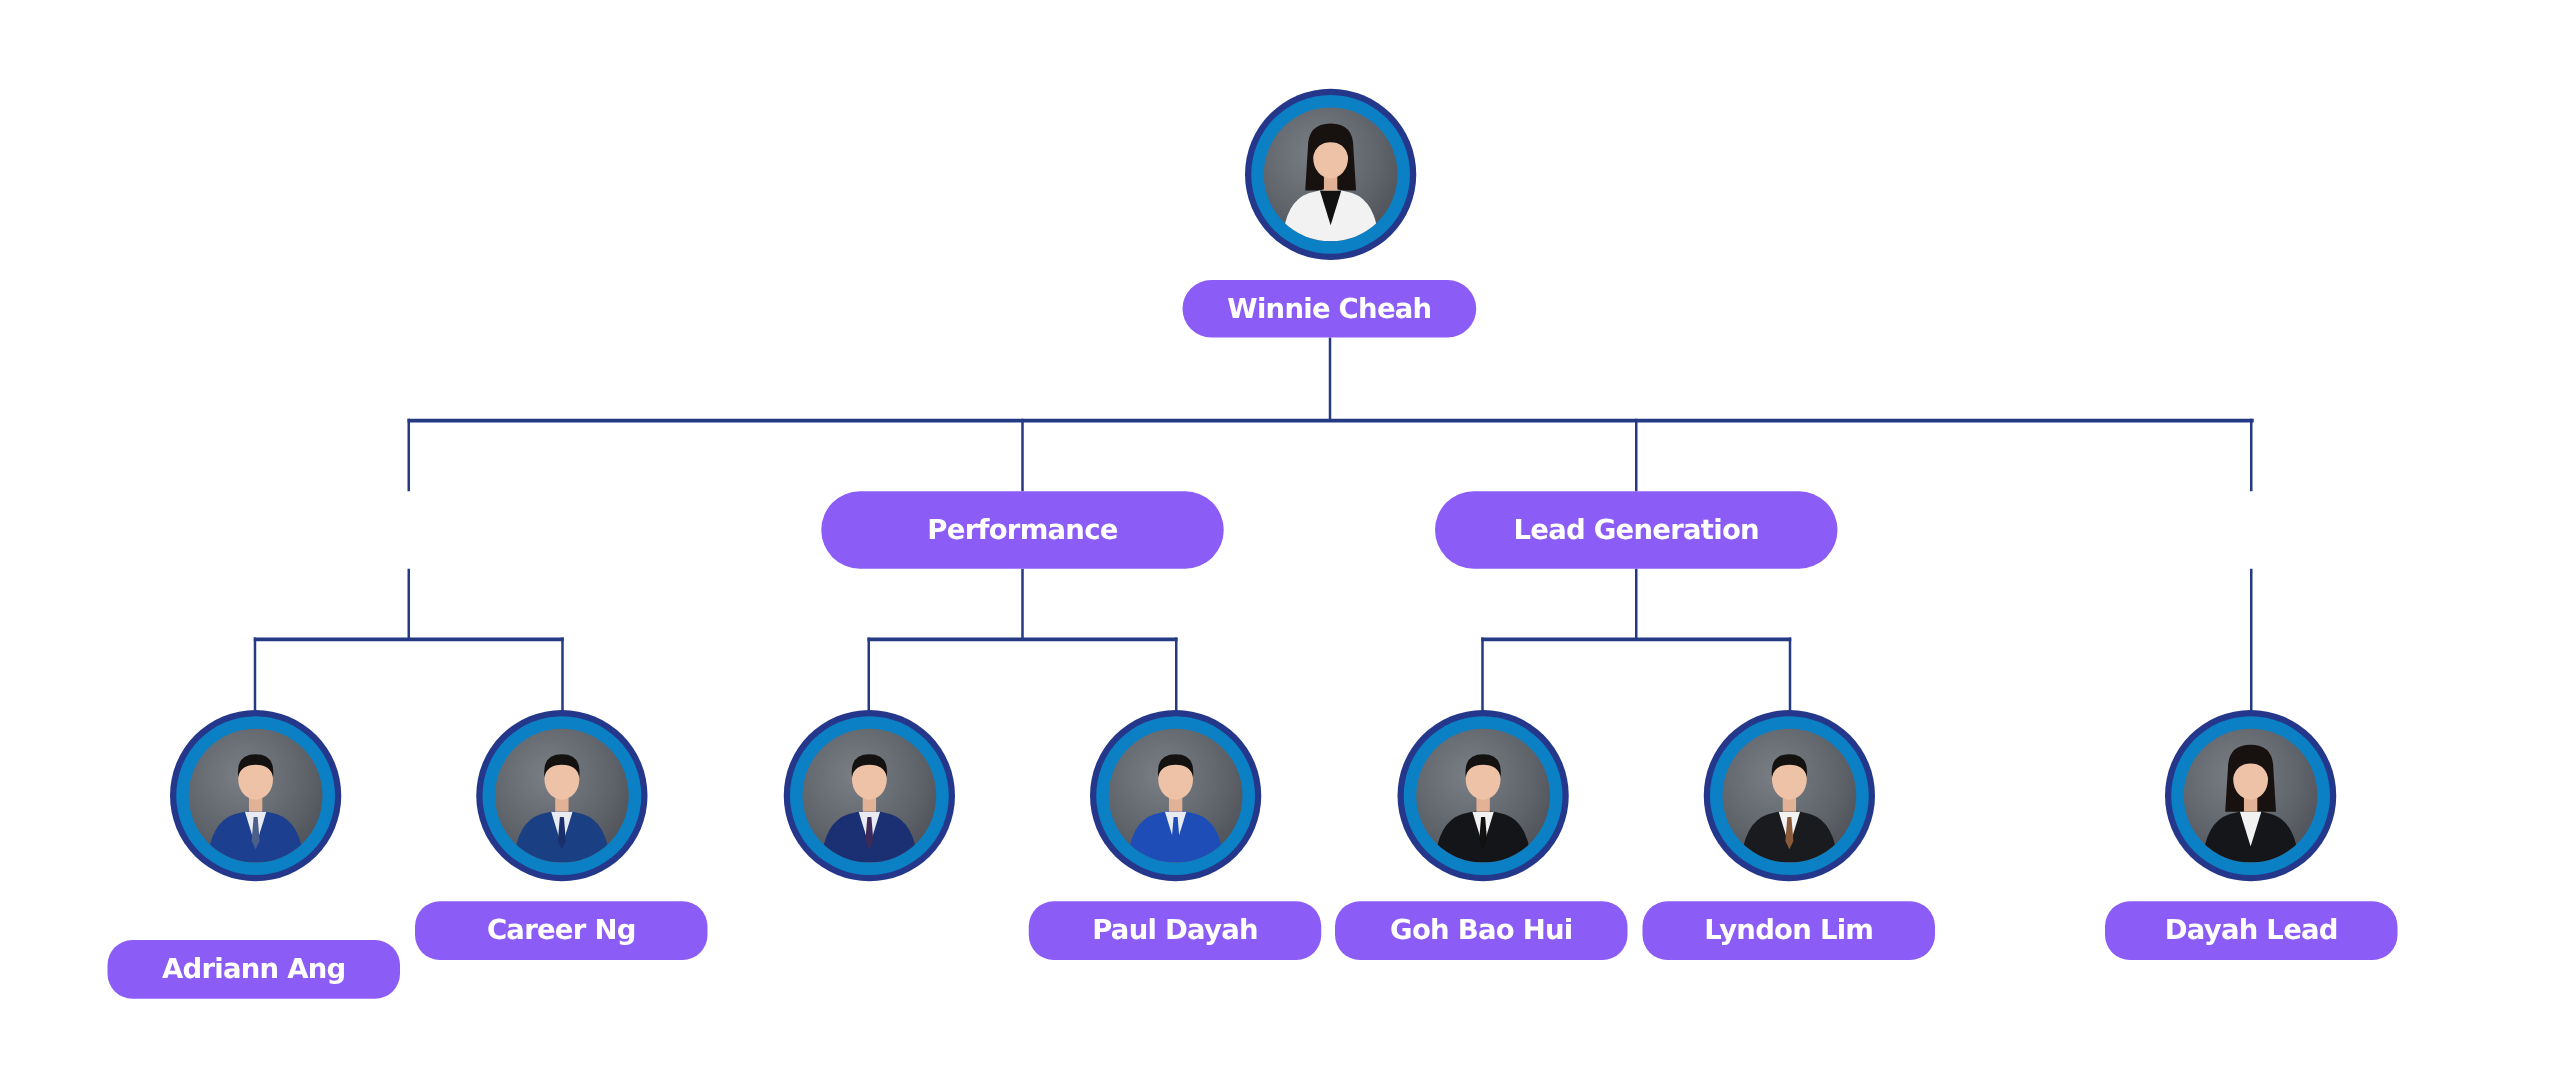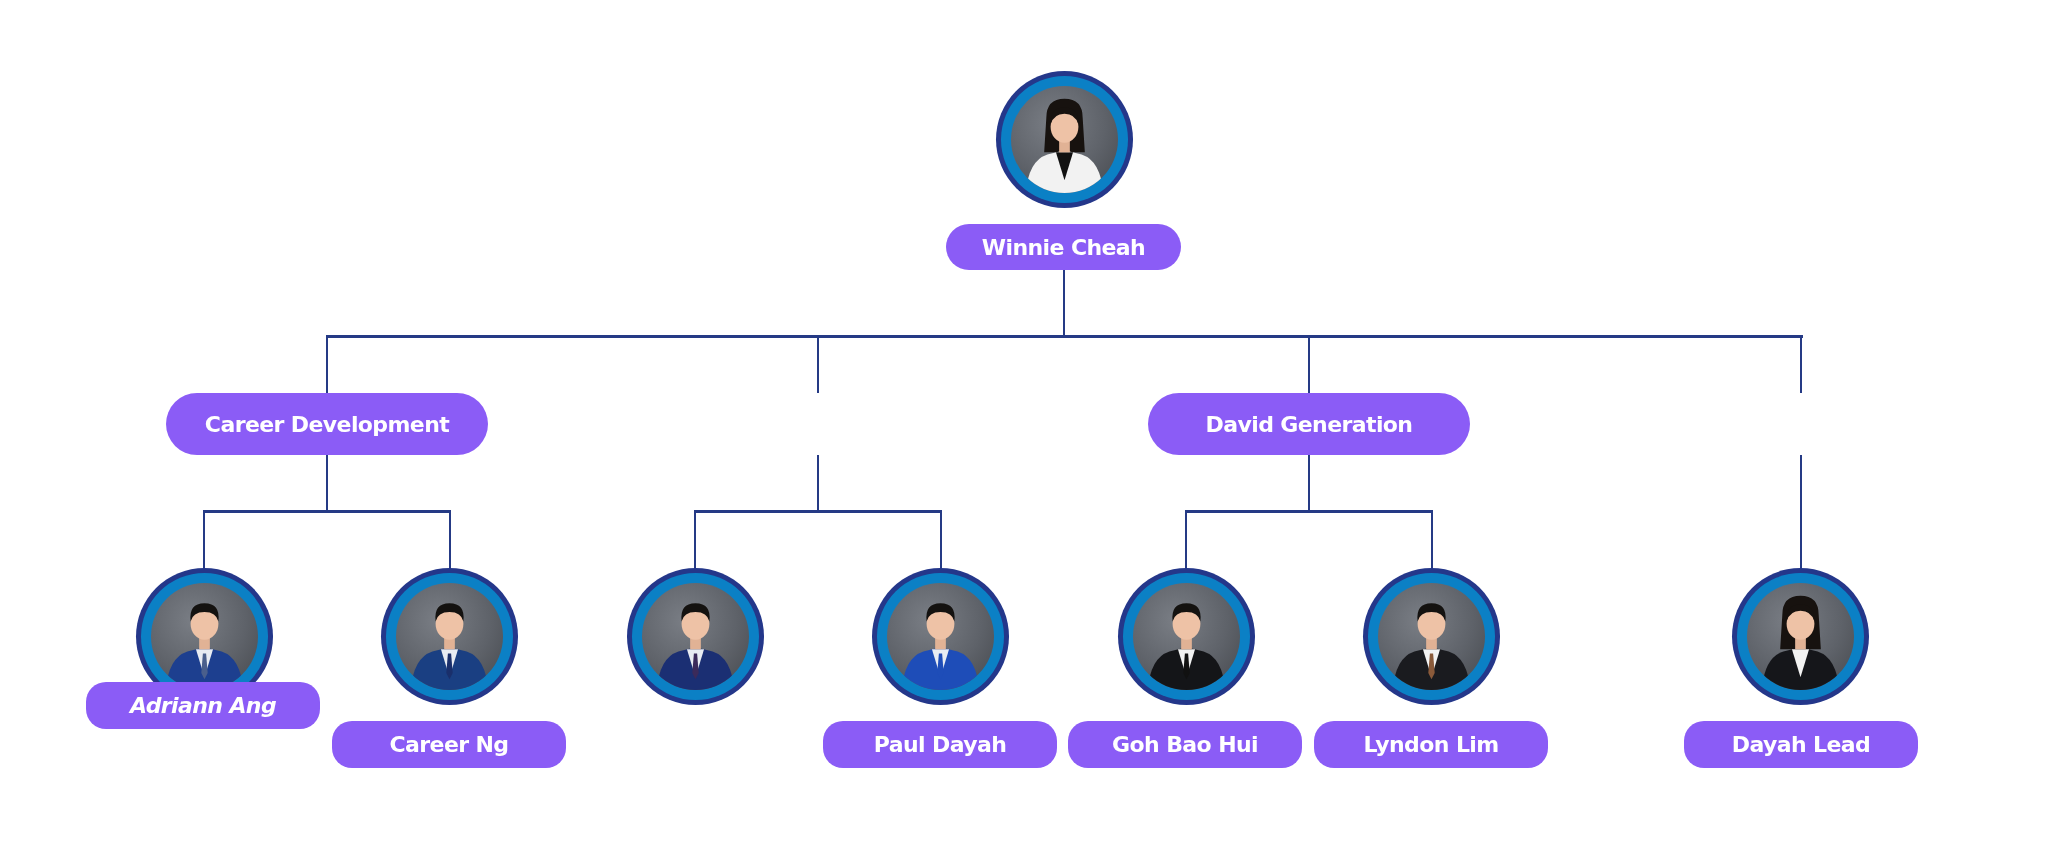--- a/index.html
+++ b/index.html
@@ -65,38 +65,38 @@
             <path d="M42 62 L50 88 L58 62 Z" fill="#111111"></path>
             <rect x="45" y="48" width="10" height="14" fill="#e1b295"></rect>
             <ellipse cx="50" cy="38" rx="13" ry="15" fill="#eec2a6"></ellipse>
             <path d="M37 36 Q36 20 50 20 Q64 20 63 36 Q60 26 50 26 Q40 26 37 36 Z" fill="#17120f"></path>
           </svg>
         </div>
       </div>
   </div>
   <div class="pill root" style="left:946px; top:224px;">Winnie Cheah</div>
 
-  <div class="pill dept" style="left:166px; top:393px;">Career Development</div>
-  <div class="pill dept" style="left:1148px; top:393px;">David Generation</div>
+  <div class="pill dept" style="left:657px; top:393px;">Performance</div>
+  <div class="pill dept" style="left:1148px; top:393px;">Lead Generation</div>
 
   <div class="avatar" style="left:136px; top:568px; width:137px; height:137px;">
     <div class="ring">
         <div class="photo">
           <svg viewBox="0 0 100 100">
             <path d="M14 100 Q16 70 34 64 L50 60 L66 64 Q84 70 86 100 Z" fill="#1d3f8f"></path>
             <path d="M42 62 L50 88 L58 62 Z" fill="#e8ecf2"></path>
             <path d="M48.5 66 L51.5 66 L53 84 L50 90 L47 84 Z" fill="#4a5f8c"></path>
             <rect x="45" y="48" width="10" height="14" fill="#e1b295"></rect>
             <ellipse cx="50" cy="38" rx="13" ry="15" fill="#eec2a6"></ellipse>
             <path d="M37 36 Q35 19 50 19 Q65 19 63 36 Q61 27 50 27 Q39 27 37 36 Z" fill="#141210"></path>
           </svg>
         </div>
       </div>
   </div>
-  <div class="pill person" style="left:86px; top:682px;font-style:italic;">Adriann Ang</div>
+  <div class="pill person" style="left:86px; top:752px;">Adriann Ang</div>
 
   <div class="avatar" style="left:381px; top:568px; width:137px; height:137px;">
     <div class="ring">
         <div class="photo">
           <svg viewBox="0 0 100 100">
             <path d="M14 100 Q16 70 34 64 L50 60 L66 64 Q84 70 86 100 Z" fill="#1a3f82"></path>
             <path d="M42 62 L50 88 L58 62 Z" fill="#e8ecf2"></path>
             <path d="M48.5 66 L51.5 66 L53 84 L50 90 L47 84 Z" fill="#1a2f6b"></path>
             <rect x="45" y="48" width="10" height="14" fill="#e1b295"></rect>
             <ellipse cx="50" cy="38" rx="13" ry="15" fill="#eec2a6"></ellipse>

